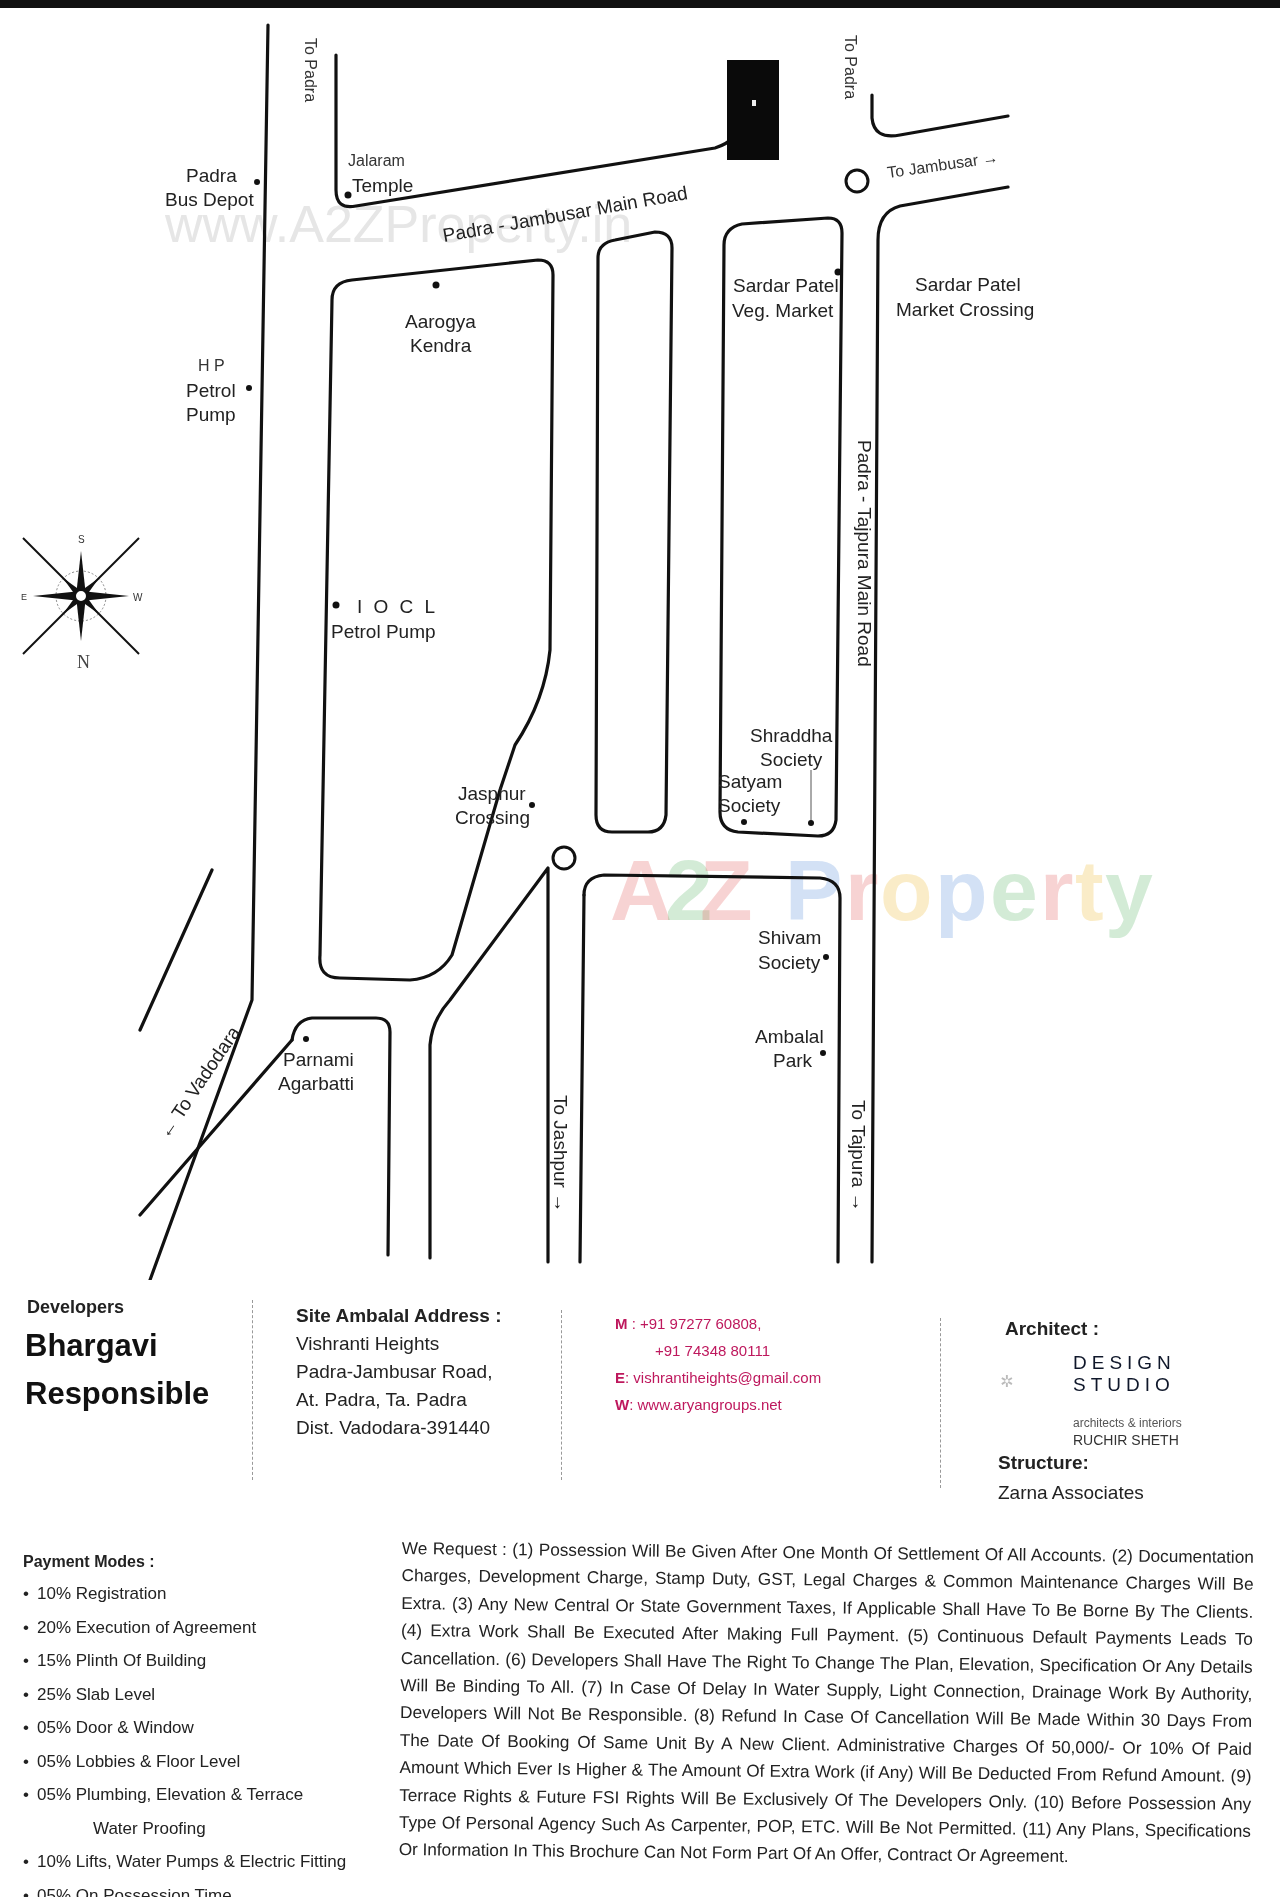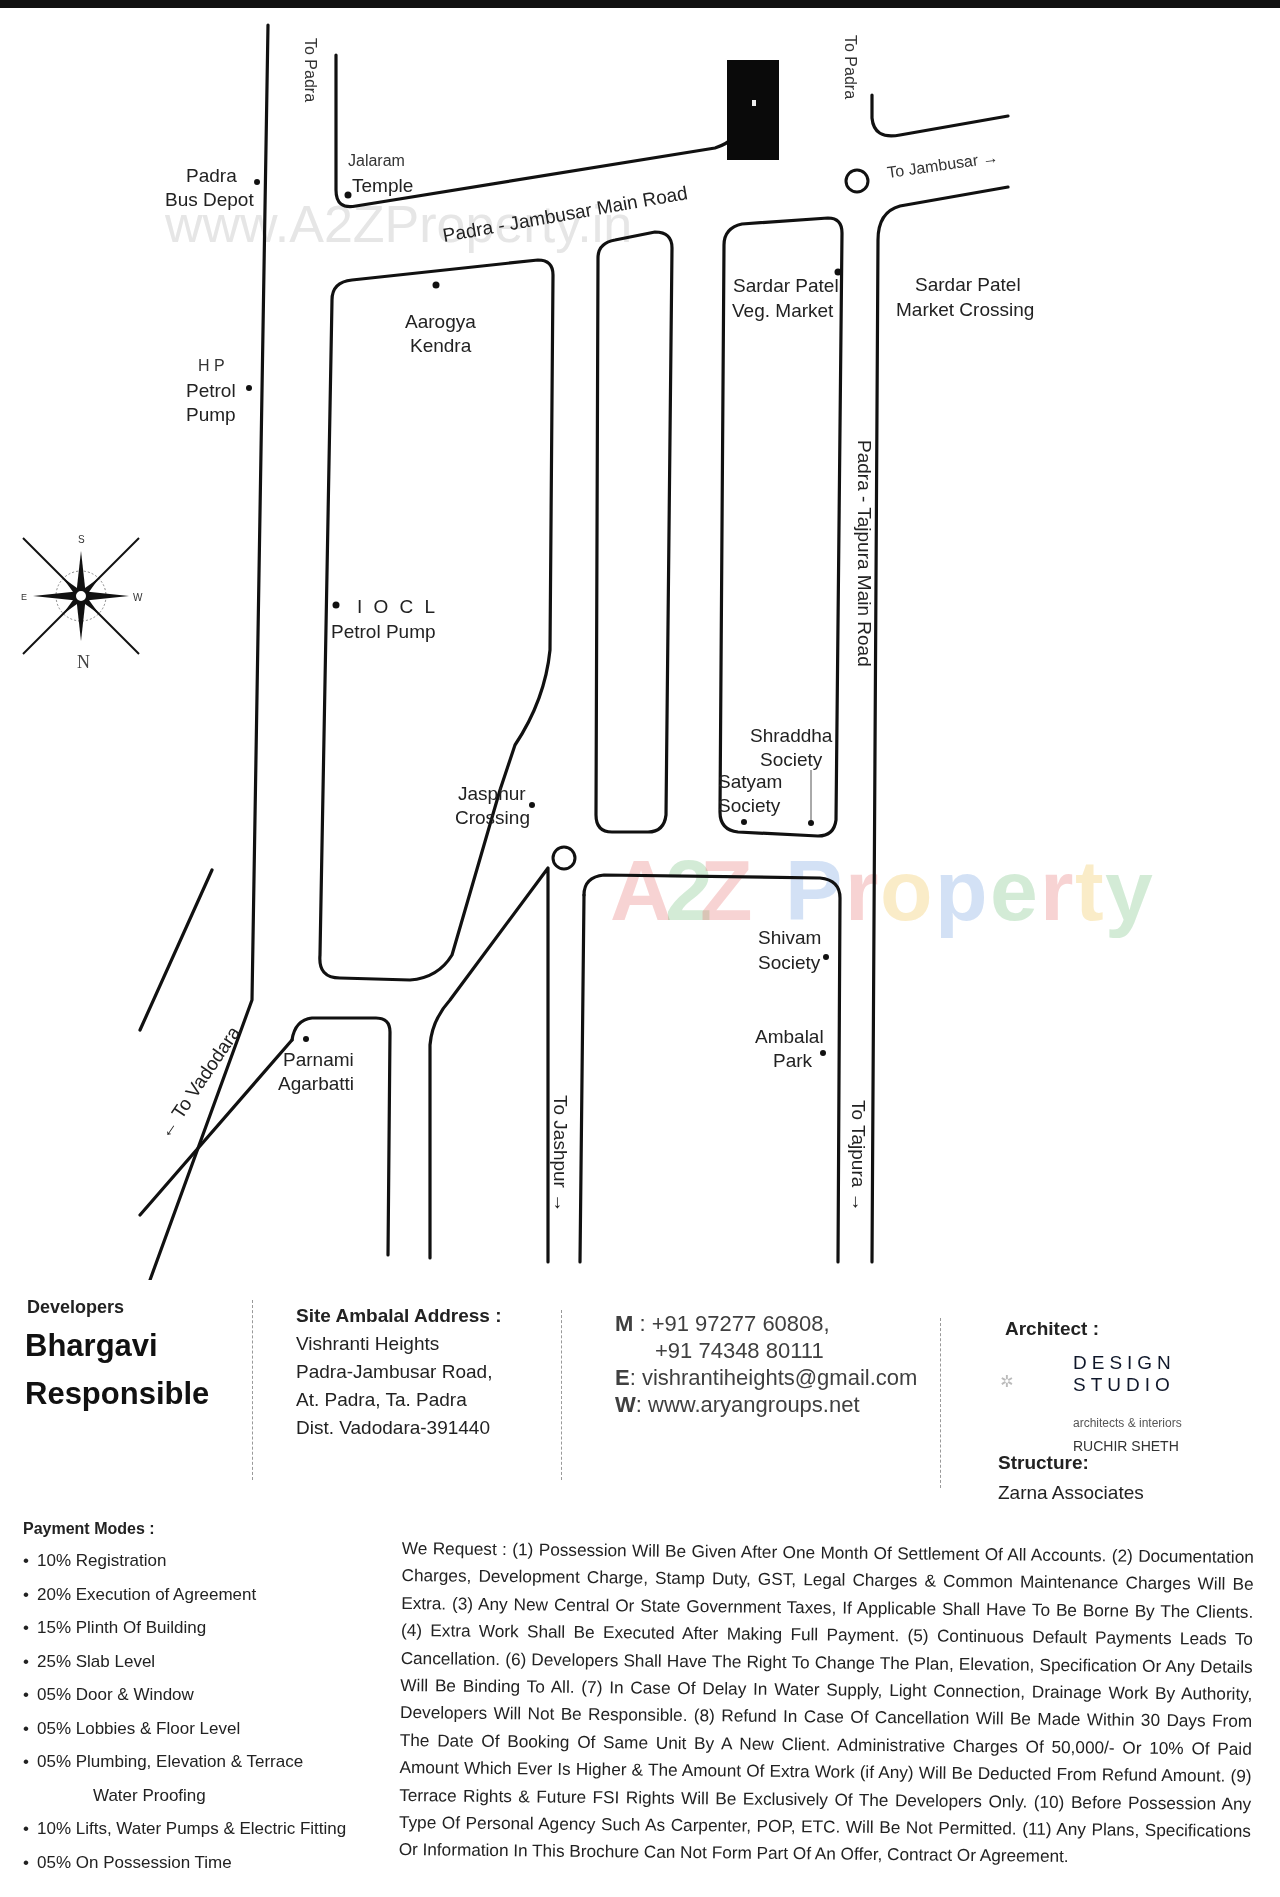--- a/index.html
+++ b/index.html
@@ -13,35 +13,35 @@
   .dot { fill: #111; }
   .wm1 { font-size: 52px; fill: #e6e6e6; font-family: "Liberation Sans", sans-serif; }
   .wm2 { font-size: 86px; font-weight: bold; font-family: "Liberation Sans", sans-serif; opacity: 0.3; }
 
   .info { position: absolute; font-family: "Liberation Sans", "DejaVu Sans", sans-serif; }
   .dev-label { left: 27px; top: 1297px; font-size: 18px; font-weight: bold; color: #222; text-align: right; }
   .dev-name { left: 25px; top: 1322px; font-size: 31px; font-weight: bold; line-height: 48px; color: #111; }
   .vsep { position: absolute; width: 0; border-left: 1px dashed #999; }
   .site { left: 296px; top: 1302px; font-size: 19px; line-height: 28px; color: #222; }
   .site .h { font-weight: bold; }
-  .contact { left: 615px; top: 1310px; font-size: 22px; line-height: 27px; color: #404040; }
+  .contact { left: 615px; top: 1310px; font-size: 15px; line-height: 27px; color: #be185d; }
   .contact b { font-weight: bold; }
   .contact .indent { padding-left: 40px; }
   .arch { left: 1005px; top: 1318px; font-size: 19px; color: #222; }
   .arch .h { font-weight: bold; }
   .studio { position: absolute; left: 1073px; top: 1352px; }
   .studio .t1 { font-size: 19px; letter-spacing: 5px; color: #0f172a; }
   .studio .t2 { font-size: 12px; color: #555; margin-top: 20px; }
-  .studio .t3 { font-size: 14px; color: #333; margin-top: 8px; }
+  .studio .t3 { font-size: 14px; color: #333; margin-top: 2px; }
   .studio-logo { position: absolute; left: 1000px; top: 1372px; width: 22px; height: 22px; color: #bbb; font-size: 16px; }
   .struct { left: 998px; top: 1448px; font-size: 19px; line-height: 30px; color: #222; }
   .struct .h { font-weight: bold; }
 
   .pay { left: 23px; top: 1520px; color: #222; }
-  .pay .h { font-size: 16px; font-weight: bold; margin-bottom: 6px; }
+  .pay .h { font-size: 16px; font-weight: bold; margin-bottom: 6px; margin-top: 33px; }
   .pay ul { list-style: none; margin: 0; padding: 0; }
   .pay li { font-size: 17px; line-height: 33.5px; position: relative; padding-left: 14px; }
   .pay li::before { content: "\2022"; position: absolute; left: 0; top: 0; }
   .pay li .cont { display: block; padding-left: 56px; }
 
   .terms { left: 402px; top: 1535px; width: 852px; font-size: 17.2px; line-height: 27.4px; color: #222;
            text-align: justify; transform: rotate(0.6deg); transform-origin: left top; }
 </style>
 </head>
 <body>

